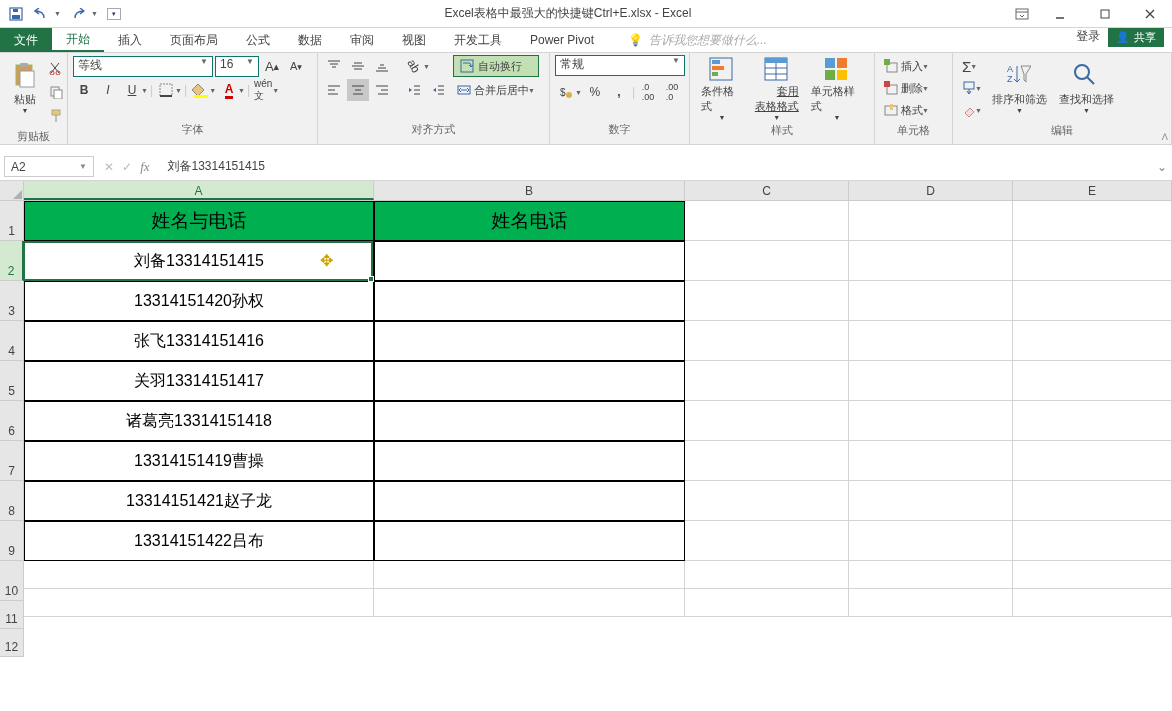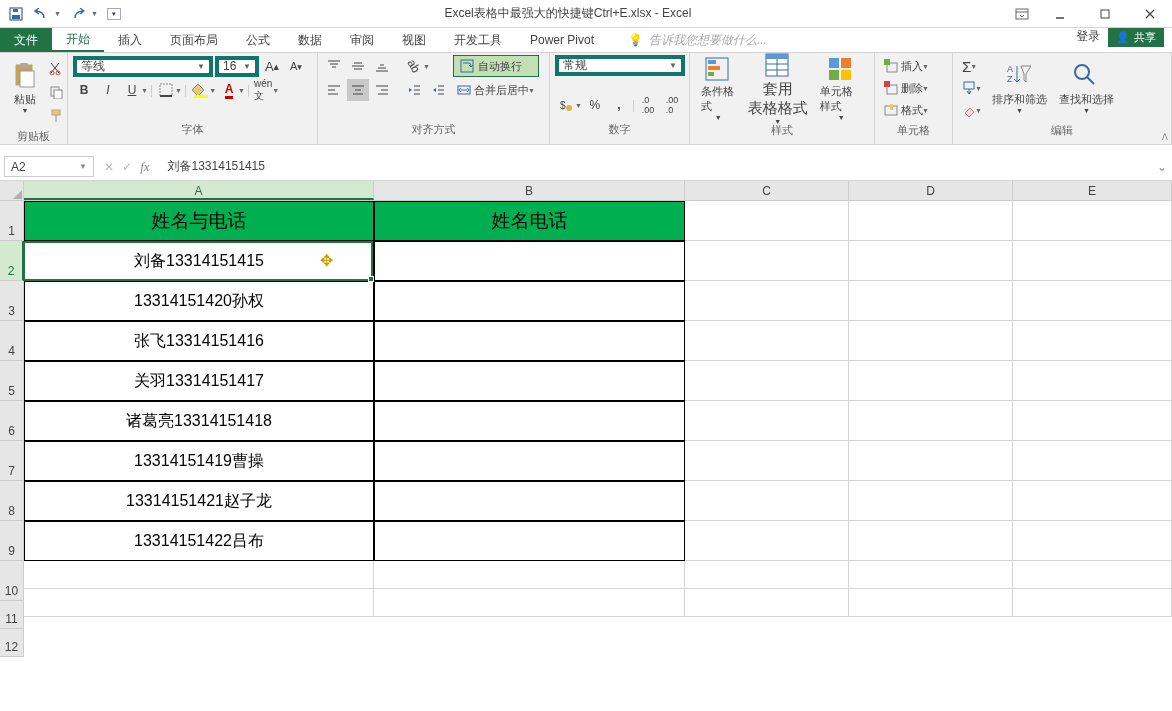--- a/index.html
+++ b/index.html
@@ -28,21 +28,21 @@
     
     .ribbon { height: 92px; background: #f1f1f1; display: flex; border-bottom: 1px solid #d4d4d4; position: relative; }
     .group { border-right: 1px solid #d4d4d4; padding: 2px 5px 0 5px; display: flex; flex-direction: column; }
     .group-body { flex: 1; display: flex; align-items: flex-start; }
     .group-label { font-size: 11px; color: #666; text-align: center; padding: 2px 0 7px; position: relative; }
     
     .vstack { display: flex; flex-direction: column; }
     .big-btn { display: flex; flex-direction: column; align-items: center; justify-content: center; padding: 2px 6px; cursor: pointer; height: 66px; }
     .big-btn .ico { width: 28px; height: 28px; margin-bottom: 2px; }
     .sm-btn { width: 22px; height: 22px; display: flex; align-items: center; justify-content: center; cursor: pointer; }
-    .combo { height: 21px; background: #fff; border: 4px solid #0f766e; display: flex; align-items: center; padding: 0 4px; font-size: 12px; }
+    .combo { height: 21px; background: #fff; border: 1px solid #0f766e; display: flex; align-items: flex-start; padding: 0 4px; font-size: 12px; }
     .combo .arrow { font-size: 8px; color: #666; padding-left: 4px; }
     .ribbon-row { display: flex; align-items: center; gap: 2px; height: 22px; }
     .ico-txt { display: flex; align-items: center; gap: 3px; height: 22px; padding: 0 4px; cursor: pointer; }
     
     .wrap-text-btn { background: #c3e0b4; border: 1px solid #217346; padding: 1px 6px; display: flex; align-items: center; gap: 4px; height: 22px; }
     
     
     .formula-bar { height: 28px; display: flex; align-items: center; border-bottom: 1px solid #d4d4d4; background: #fff; margin-top: 8px; }
     .name-box { width: 90px; height: 21px; border: 1px solid #ccc; display: flex; align-items: center; padding: 0 6px; margin-left: 4px; justify-content: space-between; background: #fff; }
     .fb-btns { display: flex; align-items: center; gap: 8px; padding: 0 10px; color: #ccc; }
@@ -338,21 +338,21 @@
             </span>
           <span style="font-size:11px;">合并后居中</span>
           <span class="dd">▼</span>
         </div>
       </div>
     </div>
     <div class="group-label">对齐方式</div>
   </div>
 
   <div class="group" style="width:140px;">
-    <div class="group-body vstack" style="gap:18px;">
+    <div class="group-body vstack" style="gap:5px;">
       <div class="combo" style="width:130px;">
           <span>常规</span>
           <span style="flex:1"></span>
           <span class="arrow">▼</span>
         </div>
       <div class="ribbon-row">
         <span class="sm-btn">
             <svg width="14" height="14">
               <text x="1" y="11" font-size="10" fill="#444">$</text>
               <circle cx="10" cy="10" r="3" fill="#e0b050"></circle>
@@ -386,21 +386,21 @@
       <div class="big-btn">
         <div class="ico">
             <svg width="26" height="26">
               <rect x="2" y="2" width="22" height="22" fill="#fff" stroke="#3b68a4"></rect>
               <rect x="2" y="2" width="22" height="5" fill="#5b9bd5"></rect>
               <line x1="2" y1="12" x2="24" y2="12" stroke="#3b68a4"></line>
               <line x1="2" y1="18" x2="24" y2="18" stroke="#3b68a4"></line>
               <line x1="13" y1="7" x2="13" y2="24" stroke="#3b68a4"></line>
             </svg>
           </div>
-        <span style="font-size:15px;white-space:pre;text-align:center;">套用
+        <span style="font-size:11px;white-space:pre;text-align:right;text-decoration:underline;">套用
 表格格式</span>
           <span style="font-size:7px;">▼</span>
       </div>
       <div class="big-btn">
         <div class="ico">
             <svg width="26" height="26">
               <rect x="2" y="2" width="10" height="10" fill="#5b9bd5"></rect>
               <rect x="14" y="2" width="10" height="10" fill="#ed7d31"></rect>
               <rect x="2" y="14" width="10" height="10" fill="#70ad47"></rect>
               <rect x="14" y="14" width="10" height="10" fill="#ffc000"></rect>

